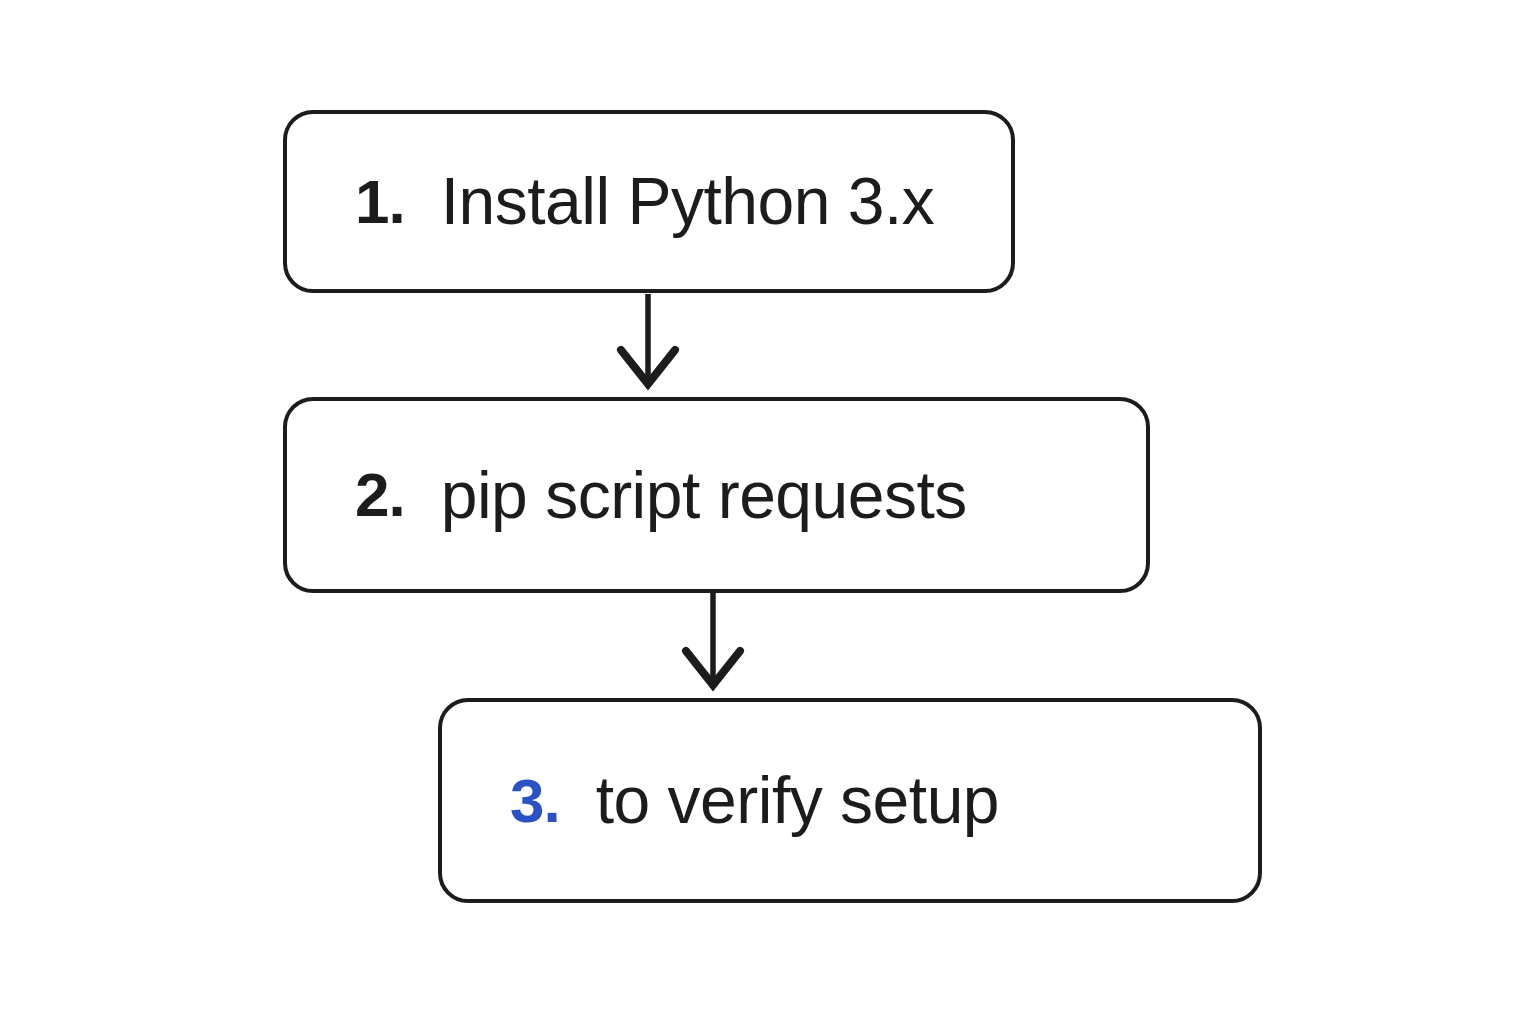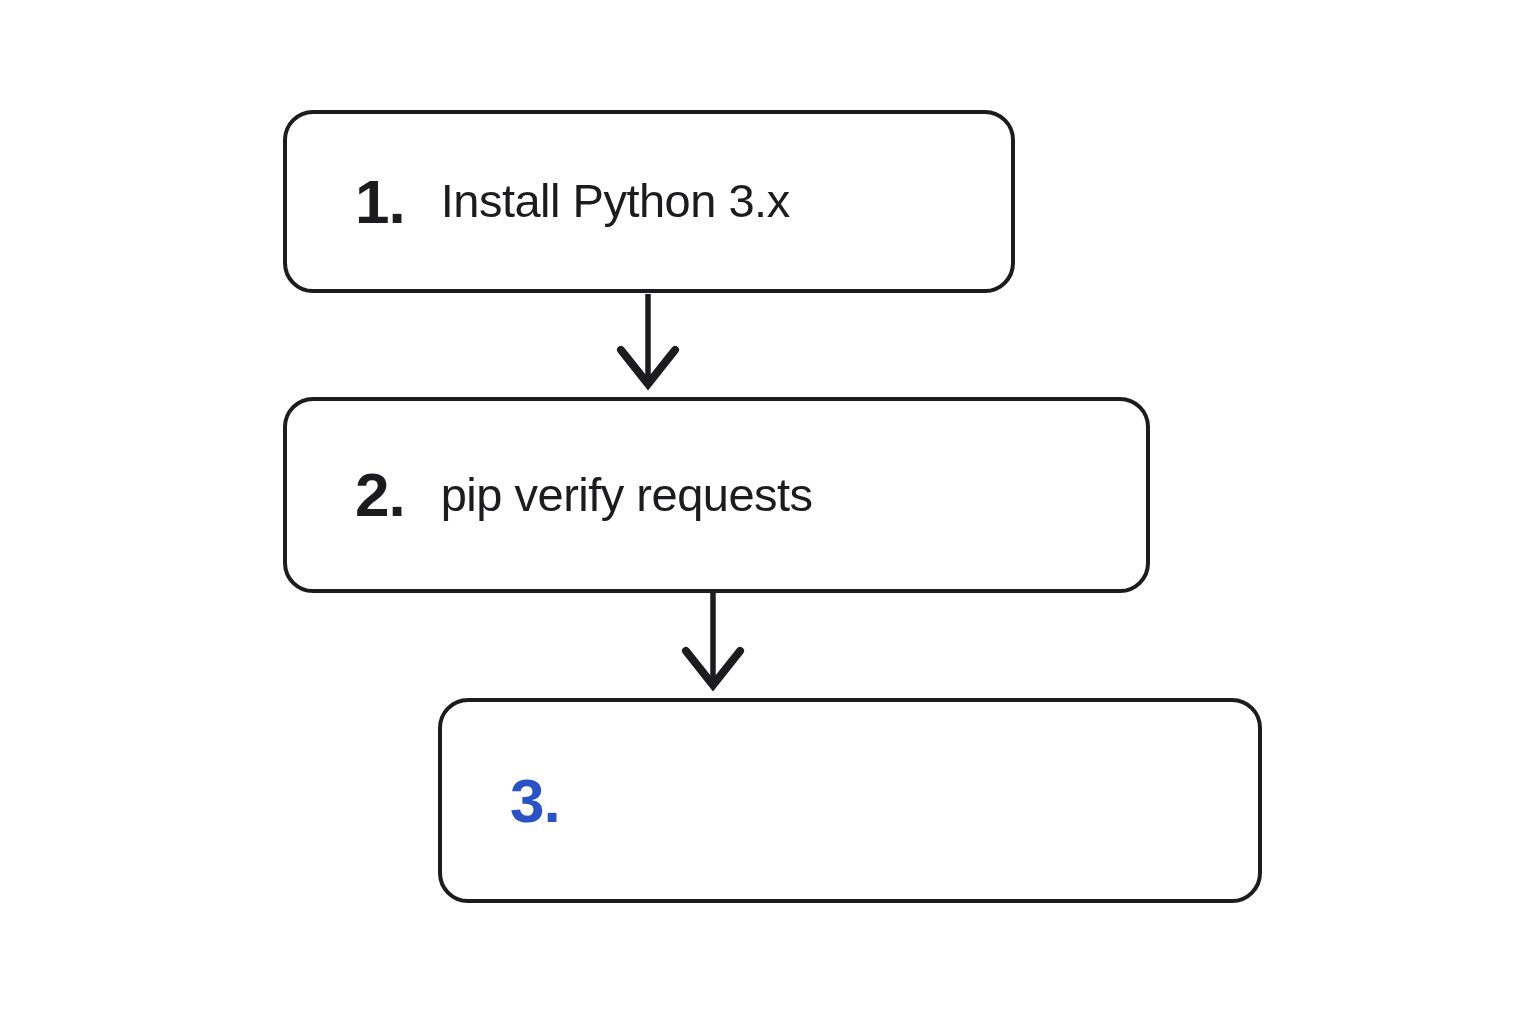--- a/index.html
+++ b/index.html
@@ -34,21 +34,21 @@
   .step-number {
     font-size: 62px;
     font-weight: 700;
     letter-spacing: -1px;
     line-height: 1;
     flex: 0 0 auto;
   }
   .step-number.accent { color: #2a52c4; }
 
   .step-text {
-    font-size: 47px;
+    font-size: 66px;
     font-weight: 400;
     letter-spacing: -0.5px;
     line-height: 1.28;
   }
   .step-text .line { display: block; white-space: nowrap; }
 
   .flow-arrow {
     position: absolute;
     color: #1c1c1e;
   }
@@ -66,28 +66,29 @@
   </div>
 
   <svg class="flow-arrow" style="left:614px; top:294px;" width="68" height="98" viewBox="0 0 68 98">
     <line x1="34" y1="0" x2="34" y2="88" stroke="currentColor" stroke-width="5.5"></line>
     <polyline points="7,56 34,90 61,56" fill="none" stroke="currentColor" stroke-width="8" stroke-linecap="round" stroke-linejoin="miter"></polyline>
   </svg>
 
   <div class="step-box box-2">
     <span class="step-number" style="color: rgb(28, 28, 30);">2.</span>
     <span class="step-text">
-      <span class="line">pip verify requests</span>
+      <span class="line">pip script requests</span>
     </span>
   </div>
 
   <svg class="flow-arrow" style="left:679px; top:593px;" width="68" height="100" viewBox="0 0 68 100">
     <line x1="34" y1="0" x2="34" y2="90" stroke="currentColor" stroke-width="5.5"></line>
     <polyline points="7,58 34,92 61,58" fill="none" stroke="currentColor" stroke-width="8" stroke-linecap="round" stroke-linejoin="miter"></polyline>
   </svg>
 
   <div class="step-box box-3">
     <span class="step-number accent" style="color: rgb(42, 82, 196);">3.</span>
     <span class="step-text">
+      <span class="line">to verify setup</span>
     </span>
   </div>
 
 </div>
 
 </body></html>

